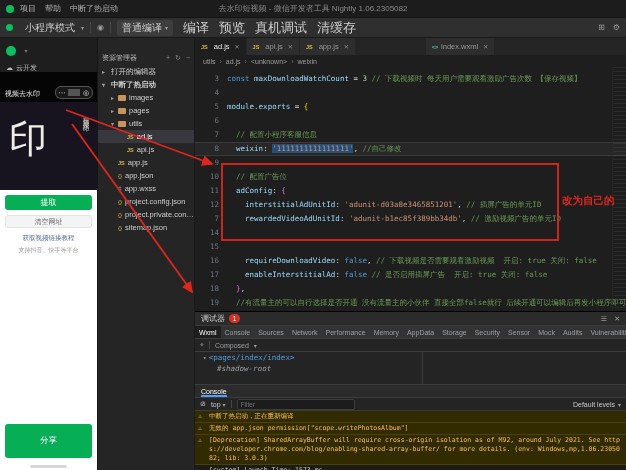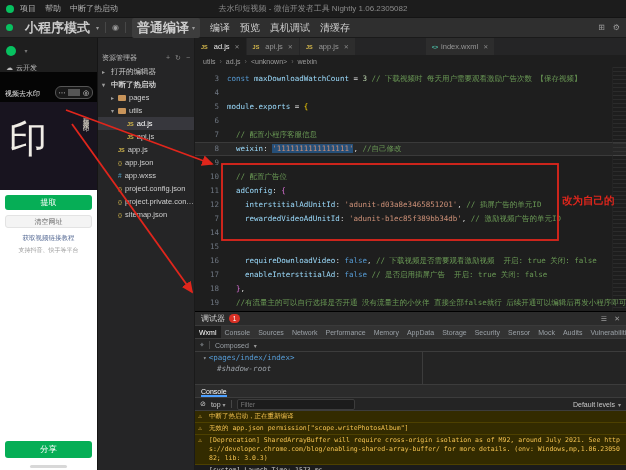--- a/index.html
+++ b/index.html
@@ -6,24 +6,24 @@
   body{width:626px;height:470px;overflow:hidden;position:relative;background:#1e1e1e;
        font-family:"Liberation Sans",sans-serif;-webkit-font-smoothing:antialiased;}
   
   #titlebar{height:17px;background:#1c1c1c;display:flex;align-items:center;padding:0 6px;position:relative;border-bottom:1px solid #141414;}
   .app-dot{width:8px;height:8px;border-radius:50%;background:#07c160;margin-right:6px;flex:none;}
   .menu-item{font-size:8px;color:#b0b0b0;margin-right:9px;white-space:nowrap;}
   #window-title{position:absolute;left:0;right:0;text-align:center;font-size:8px;color:#8a8a8a;pointer-events:none;}
   
   #toolbar{height:19px;background:#2f2f2f;border-bottom:1px solid #1a1a1a;display:flex;align-items:center;padding:0 6px;gap:6px;}
   .tb-sep{width:1px;height:11px;background:#474747;}
-  .tb-text{font-size:13px;color:#cccccc;white-space:nowrap;font-weight:bold;}
+  .tb-text{font-size:10px;color:#cccccc;white-space:nowrap;}
   .caret{font-size:6px;color:#9a9a9a;}
   .tb-drop{background:#3d3d3d;border-radius:2px;padding:1px 5px;display:flex;align-items:center;gap:3px;}
-  .tb-btn{background:none;border:none;color:#cccccc;font-size:10px;padding:0 4px;font-family:inherit;}
+  .tb-btn{background:none;border:none;color:#cccccc;font-size:13px;padding:0 4px;font-family:inherit;}
   .tb-icon{color:#9a9a9a;font-size:8px;}
   #tb-right{margin-left:auto;display:flex;gap:8px;}
   
   #main{display:flex;height:434px;}
   
   #sim-col{width:97px;flex:none;background:#1e1e1e;display:flex;flex-direction:column;border-right:1px solid #151515;}
   #sim-top{height:34px;padding:3px 6px;box-sizing:border-box;}
   .avatar{width:10px;height:10px;border-radius:50%;background:#07c160;display:inline-block;vertical-align:middle;}
   .sim-caret{color:#777;font-size:6px;margin-left:4px;vertical-align:middle;}
   #cloud-row{margin-top:4px;font-size:7px;color:#bbbbbb;display:flex;align-items:center;gap:3px;}
@@ -34,21 +34,21 @@
   .capsule span{flex:1;text-align:center;line-height:10px;}
   .cap-div{width:1px;height:7px;background:#555;flex:none;}
   .ph-poster{height:88px;background:#18141f;position:relative;flex:none;}
   .poster-char{position:absolute;left:9px;top:12px;font-size:38px;font-family:"DejaVu Serif",serif;color:#f0ede6;}
   .poster-cap{position:absolute;right:7px;top:10px;writing-mode:vertical-rl;font-size:6.5px;color:#cfc9be;letter-spacing:2px;}
   .ph-body{flex:1;background:#ffffff;padding:5px;position:relative;}
   .btn-extract{display:block;width:100%;height:15px;background:#06ae56;color:#fff;font-size:8px;border:none;border-radius:3px;font-family:inherit;}
   .btn-clear{display:block;width:100%;height:13px;background:#f4f4f4;color:#666;font-size:7px;border:1px solid #e3e3e3;border-radius:3px;margin-top:5px;font-family:inherit;}
   .tut-link{display:block;text-align:center;color:#576b95;font-size:6.5px;margin-top:6px;text-decoration:none;}
   .support{text-align:center;color:#9a9a9a;font-size:6px;margin-top:3px;}
-  .btn-share{position:absolute;left:5px;right:5px;bottom:14px;height:17px;background:#06ae56;color:#fff;font-size:8.5px;border:none;border-radius:3px;font-family:inherit;}
+  .btn-share{position:absolute;left:5px;right:5px;bottom:14px;height:34px;background:#06ae56;color:#fff;font-size:8.5px;border:none;border-radius:3px;font-family:inherit;}
   .home-bar{position:absolute;bottom:4px;left:30px;right:30px;height:3px;border-radius:2px;background:#d8d8d8;}
   
   #explorer{width:96px;flex:none;background:#252526;border-right:1px solid #1a1a1a;color:#cccccc;overflow:hidden;}
   .ex-spacer{height:13px;}
   .ex-head{height:14px;display:flex;align-items:center;justify-content:space-between;padding:0 4px;font-size:7px;color:#bbbbbb;}
   .ex-actions span{margin-left:3px;color:#8a8a8a;font-size:7px;}
   .ex-row{height:13px;display:flex;align-items:center;padding:0 4px;font-size:7.5px;white-space:nowrap;gap:2px;}
   .ex-row .arrow{font-size:6px;color:#9a9a9a;width:7px;}
   #tree{font-size:7.5px;}
   .tree-row{height:13px;display:flex;align-items:center;white-space:nowrap;color:#cfcfcf;}
@@ -196,20 +196,25 @@
       <span>打开的编辑器</span>
     </div>
     <div class="ex-row" style="font-weight:bold;">
       <span class="arrow">▾</span>
       <span>中断了热启动</span>
     </div>
     <div id="tree">
         <div class="tree-row" style="padding-left: 13px;">
           <span class="arrow">▸</span>
           <span class="ic-folder"></span>
+          <span class="tree-label">images</span>
+        </div>
+        <div class="tree-row" style="padding-left: 13px;">
+          <span class="arrow">▸</span>
+          <span class="ic-folder"></span>
           <span class="tree-label">pages</span>
         </div>
         <div class="tree-row" style="padding-left: 13px;">
           <span class="arrow">▾</span>
           <span class="ic-folder"></span>
           <span class="tree-label">utils</span>
         </div>
         <div class="tree-row sel" style="padding-left: 22px;">
           <span class="arrow"></span>
           <span class="ic-js">JS</span>

